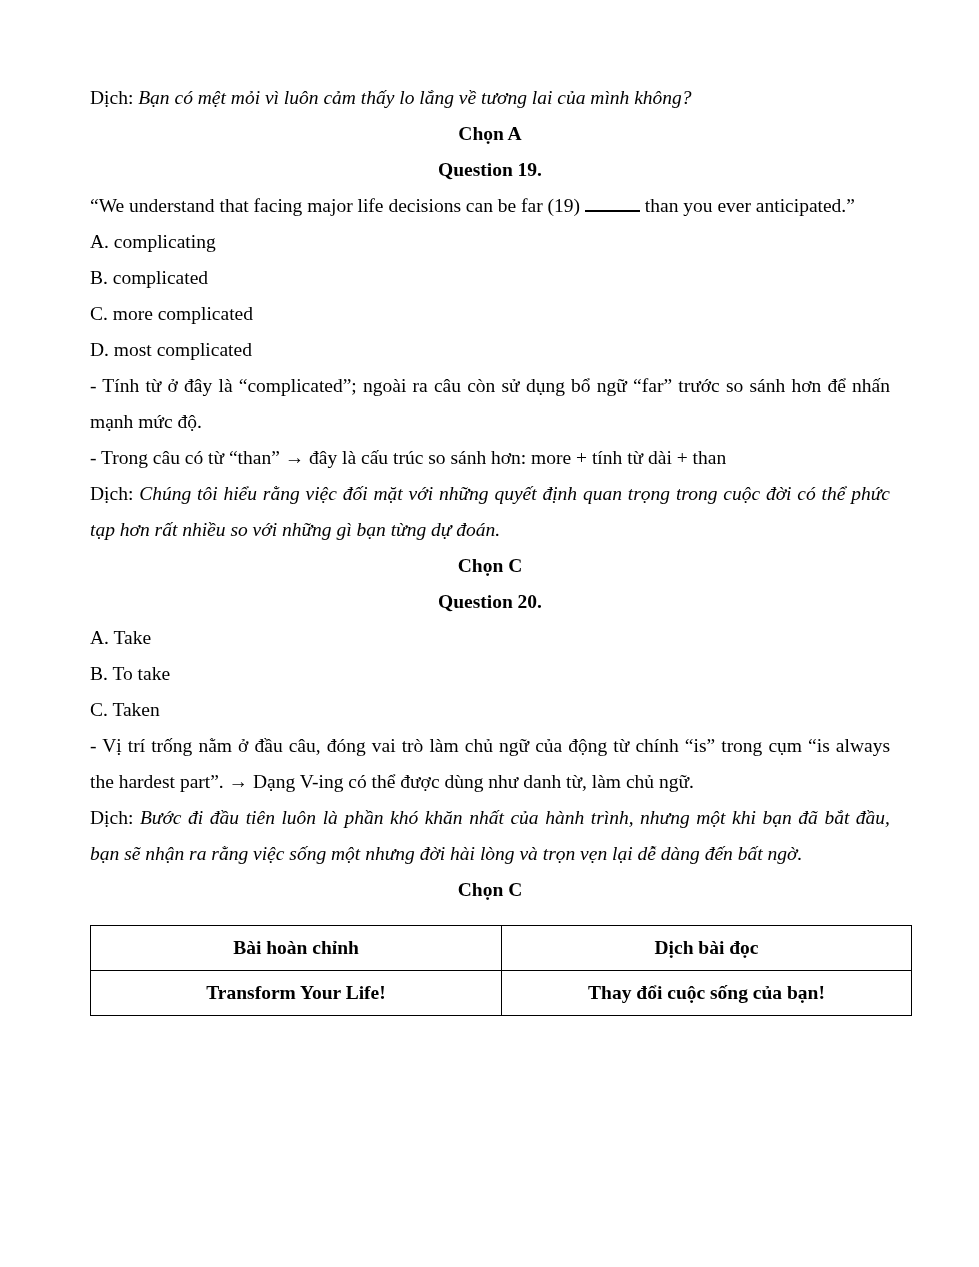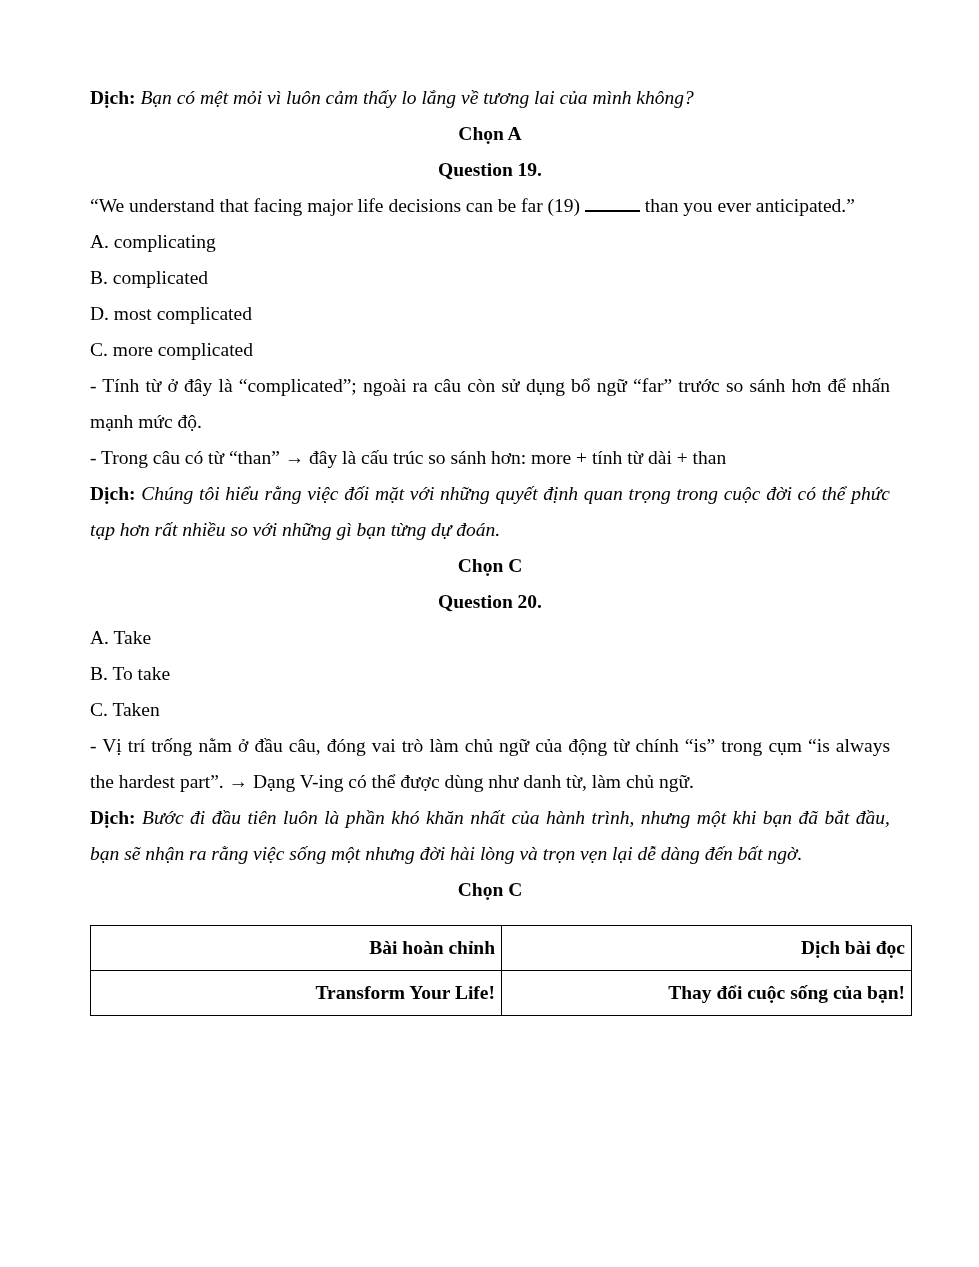--- a/index.html
+++ b/index.html
@@ -37,21 +37,21 @@
     text-justify: inter-word;
   }
   .bold {
     font-weight: bold;
     text-align: center;
   }
   .ital {
     font-style: italic;
   }
   .lbl {
-    font-weight: bold;
+    font-weight: normal;
     font-style: normal;
   }
   .indent {
     padding-left: 12px;
   }
   .blank {
     display: inline-block;
     border-bottom: 2px solid #000;
     vertical-align: baseline;
   }
@@ -60,21 +60,21 @@
   .tbl-wrap {
     margin-top: 17px;
   }
   table.result-table {
     border-collapse: collapse;
     width: 795px;
     table-layout: fixed;
   }
   table.result-table td {
     border: 1.4px solid #000000;
-    text-align: right;
+    text-align: center;
     font-weight: bold;
     font-size: 19.5px;
     height: 36px;
     padding: 4px 6px;
   }
   table.result-table td.col-left { width: 398px; }
   table.result-table td.col-right { width: 397px; }
 </style>
 </head>
 <body>
@@ -84,22 +84,22 @@
   <p class="para"><span class="lbl">Dịch:</span> <span class="ital">Bạn có mệt mỏi vì luôn cảm thấy lo lắng về tương lai của mình không?</span></p>
 
   <p class="line bold">Chọn A</p>
 
   <p class="line bold">Question 19.</p>
 
   <p class="para"><span>“We understand that facing major life decisions can be far (19)</span> <span class="blank blank-19"></span> <span>than you ever anticipated.”</span></p>
 
   <p class="line">A. complicating</p>
   <p class="line">B. complicated</p>
+  <p class="line">C. more complicated</p>
   <p class="line">D. most complicated</p>
-  <p class="line">C. more complicated</p>
 
   <p class="para">- Tính từ ở đây là “complicated”; ngoài ra câu còn sử dụng bổ ngữ “far” trước so sánh hơn để nhấn mạnh mức độ.</p>
   <p class="para">- Trong câu có từ “than” → đây là cấu trúc so sánh hơn: more + tính từ dài + than</p>
 
   <p class="para"><span class="lbl">Dịch:</span> <span class="ital">Chúng tôi hiểu rằng việc đối mặt với những quyết định quan trọng trong cuộc đời có thể phức tạp hơn rất nhiều so với những gì bạn từng dự đoán.</span></p>
 
   <p class="line bold">Chọn C</p>
 
   <p class="line bold">Question 20.</p>
 

